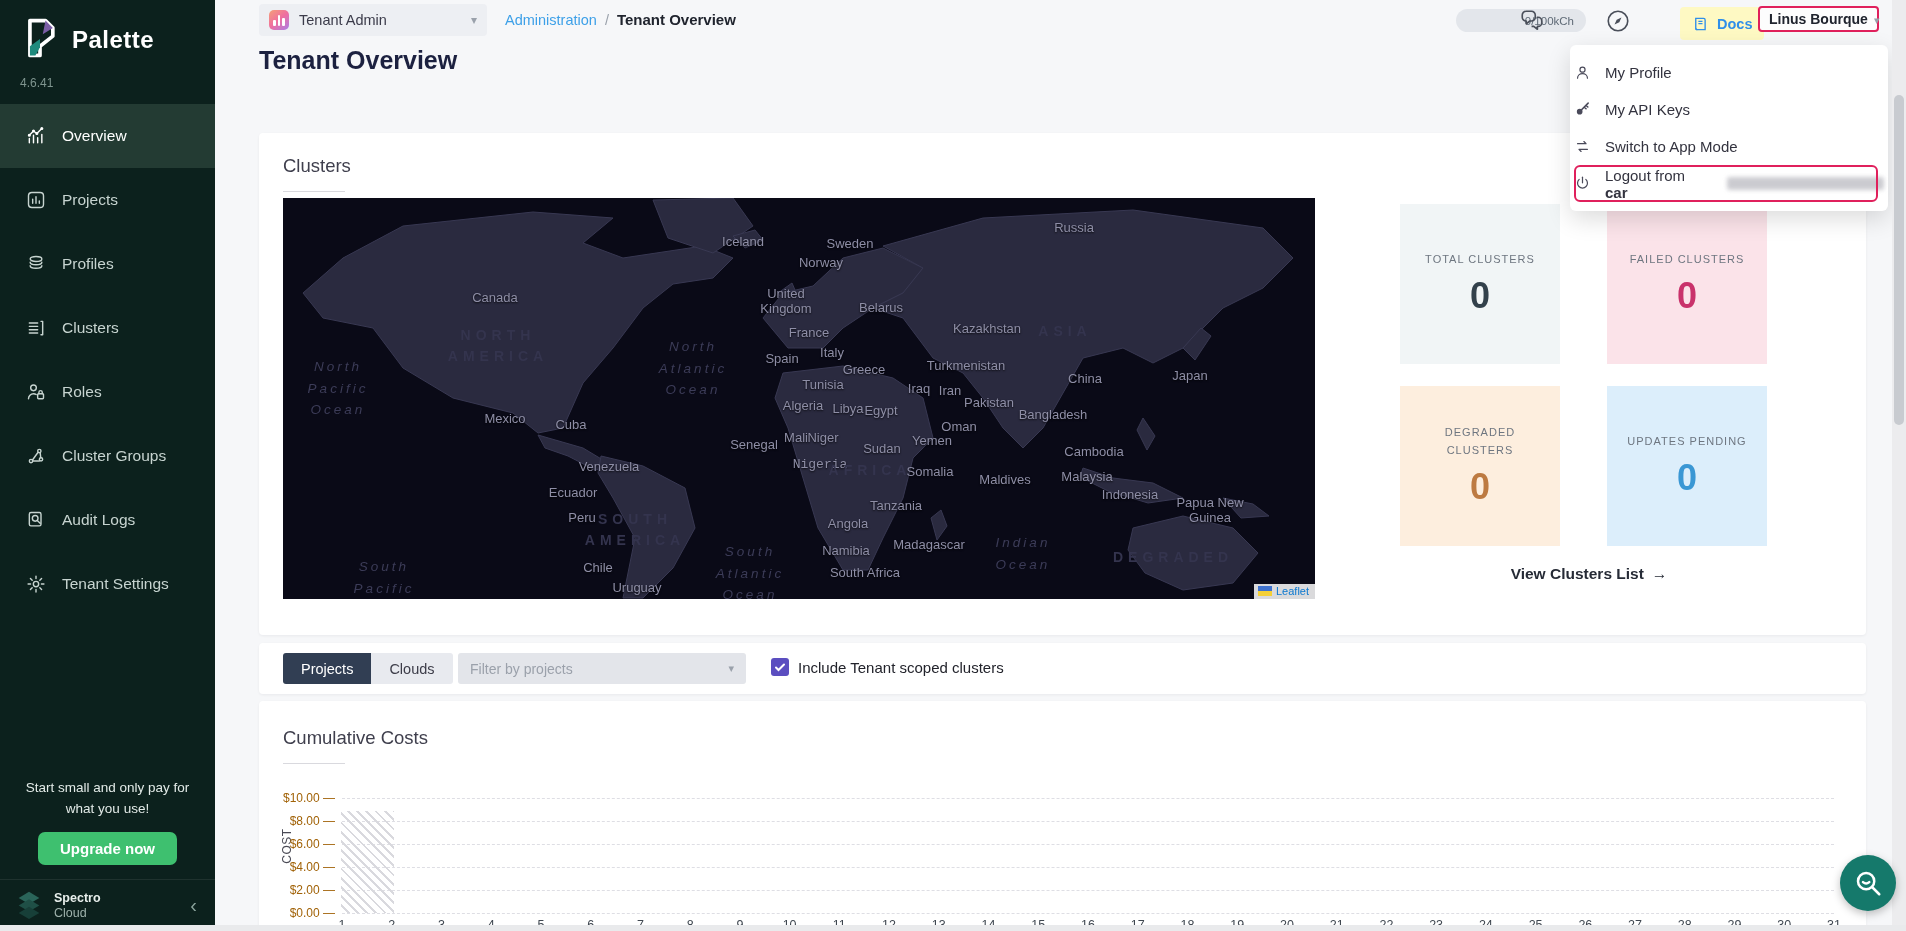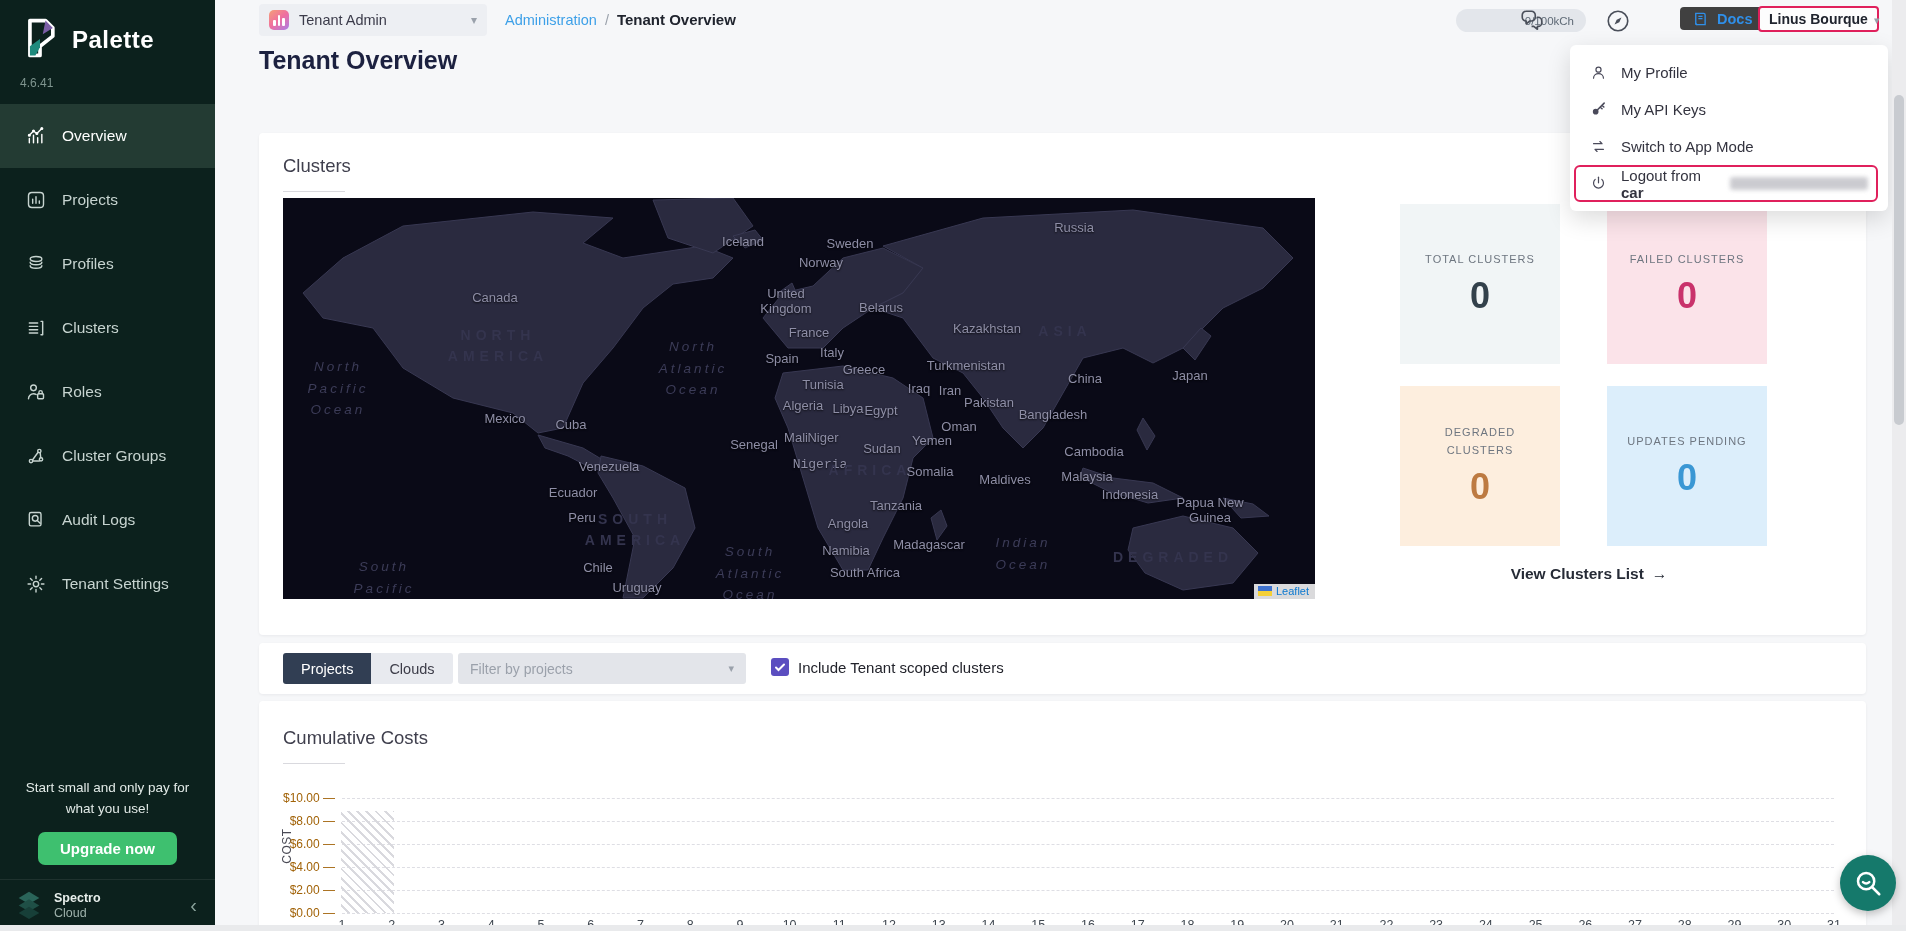--- a/index.html
+++ b/index.html
@@ -29,28 +29,28 @@
   .tenant-ico { width:20px; height:20px; border-radius:5px; background:linear-gradient(140deg,#f59e77 0%,#ef6fa0 50%,#a97fe8 100%); display:flex; align-items:flex-end; justify-content:center; gap:2px; padding:4px 4px; }
   .tenant-ico i { display:block; width:2.5px; background:#fff; border-radius:1px; }
   .tenant-label { font-size:14.5px; color:#3b3b4a; }
   .tenant-select .chev { margin-left:auto; color:#9aa1ab; font-size:12px; }
   .breadcrumb { position:absolute; left:505px; top:11px; font-size:14.5px; z-index:4; display:flex; gap:8px; align-items:center; }
   .bc-link { color:#3da0e8; cursor:pointer; }
   .bc-sep { color:#9aa1ab; }
   .bc-current { color:#20242e; font-weight:600; font-size:15px; }
   .usage-pill { position:absolute; left:1456px; top:9px; width:130px; height:23px; background:#e3e6eb; border-radius:12px; display:flex; align-items:center; justify-content:flex-end; padding:0 12px; font-size:11.5px; color:#5f6a76; z-index:4; }
   .tb-icon { position:absolute; top:7px; width:27px; height:27px; cursor:pointer; z-index:4; display:flex; align-items:center; justify-content:center; }
-  .docs-btn { position:absolute; left:1680px; top:7px; height:23px; background:#404040; border-radius:4px; display:flex; align-items:center; gap:7px; padding:0 12px; cursor:pointer; z-index:4; }
+  .docs-btn { position:absolute; left:1680px; top:7px; height:33px; background:#fef9c3; border-radius:4px; display:flex; align-items:center; gap:7px; padding:0 12px; cursor:pointer; z-index:4; }
   .docs-btn span { color:#2f8fe9; font-size:14.5px; font-weight:600; }
   .user-box { position:absolute; left:1758px; top:6px; border:2.5px solid #e0205c; border-radius:4px; padding:3px 9px; font-size:14px; font-weight:600; color:#20242e; cursor:pointer; z-index:4; background:#fdfdfd; }
   .user-chev { position:absolute; left:1874px; top:14px; color:#9aa1ab; font-size:11px; z-index:4; cursor:pointer; }
 
   
   .menu { position:absolute; left:1570px; top:45px; width:318px; background:#fff; border-radius:6px; box-shadow:0 8px 24px rgba(0,0,0,.14); padding:9px 0; z-index:6; }
-  .menu-item { height:37px; display:flex; align-items:center; gap:14px; padding:0 20px; font-size:15px; color:#33333f; cursor:pointer; position:relative; }
+  .menu-item { height:37px; display:flex; align-items:center; gap:14px; padding:0 4px; font-size:15px; color:#33333f; cursor:pointer; position:relative; }
   .menu-item svg { color:#4a4a5a; flex:0 0 auto; }
   .menu-item b { font-weight:700; }
   .redact { display:inline-block; width:158px; height:13px; border-radius:3px; background:#a2a2ab; opacity:.55; filter:blur(2px); margin-left:2px; }
   .menu-hl { position:absolute; left:4px; right:10px; top:0; bottom:0; border:2.5px solid #e0205c; border-radius:6px; pointer-events:none; }
 
   
   .page-title { position:absolute; left:259px; top:46px; font-size:25px; font-weight:700; color:#1c2140; z-index:1; }
   .card { position:absolute; background:#fff; border-radius:4px; box-shadow:0 1px 3px rgba(16,24,40,.06); }
   .card-title { font-size:18.5px; color:#3f3f4d; }
   .title-rule { width:62px; height:1px; background:#d9d9de; margin-top:14px; }

